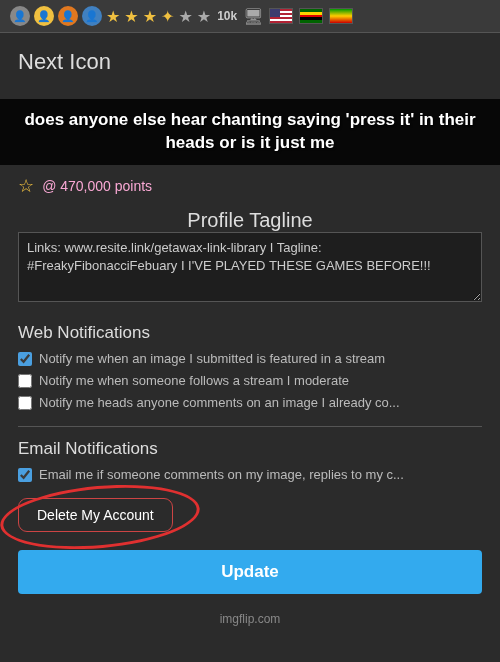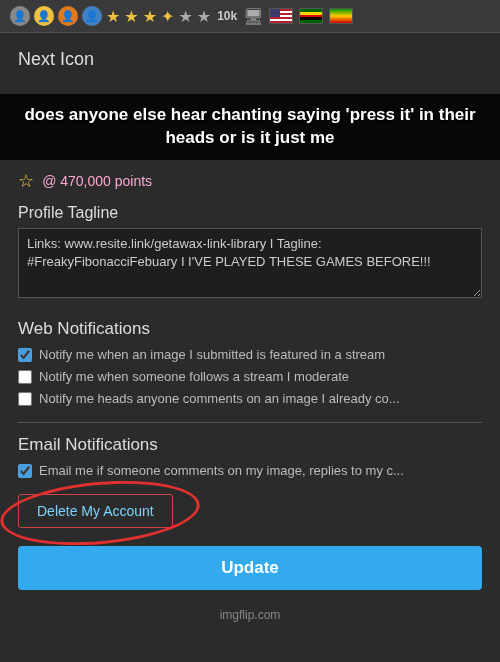--- a/index.html
+++ b/index.html
@@ -111,21 +111,21 @@
       text-align: center;
       padding: 10px 14px;
       margin: 0 -18px;
       margin-top: -2px;
       margin-bottom: 10px;
       line-height: 1.35;
       text-shadow: 1px 1px 2px #000;
     }
 
     .section-title {
-      font-size: 18px;
+      font-size: 22px;
       color: #ddd;
       font-weight: normal;
       margin-bottom: 26px;
       margin-top: 6px;
     }
 
     
     .points-row {
       display: flex;
       align-items: center;
@@ -144,24 +144,24 @@
       color: #f9a8d4;
       font-size: 14px;
     }
 
     
     .form-section {
       margin-bottom: 18px;
     }
 
     .form-label {
-      font-size: 16px;
+      font-size: 20px;
       color: #ddd;
-      margin-bottom: 6px;
       display: block;
+      text-align: center;
     }
 
     .tagline-textarea {
       width: 100%;
       background: #1e1e1e;
       border: 1px solid #555;
       color: #ccc;
       font-size: 13px;
       padding: 6px 8px;
       resize: vertical;
@@ -210,25 +210,25 @@
     
     .delete-btn-container {
       margin-bottom: 14px;
       position: relative;
       display: inline-block;
     }
 
     .delete-btn {
       background: transparent;
       border: 1px solid #cc4444;
-      color: #7dd3fc;
+      color: #ffffff;
       padding: 8px 18px;
       font-size: 14px;
       cursor: pointer;
-      border-radius: 3px;
+      border-radius: 9px;
     }
 
     
     .red-circle-highlight {
       position: absolute;
       top: -12px;
       left: -18px;
       width: 200px;
       height: 62px;
       border: 3px solid #e03030;

